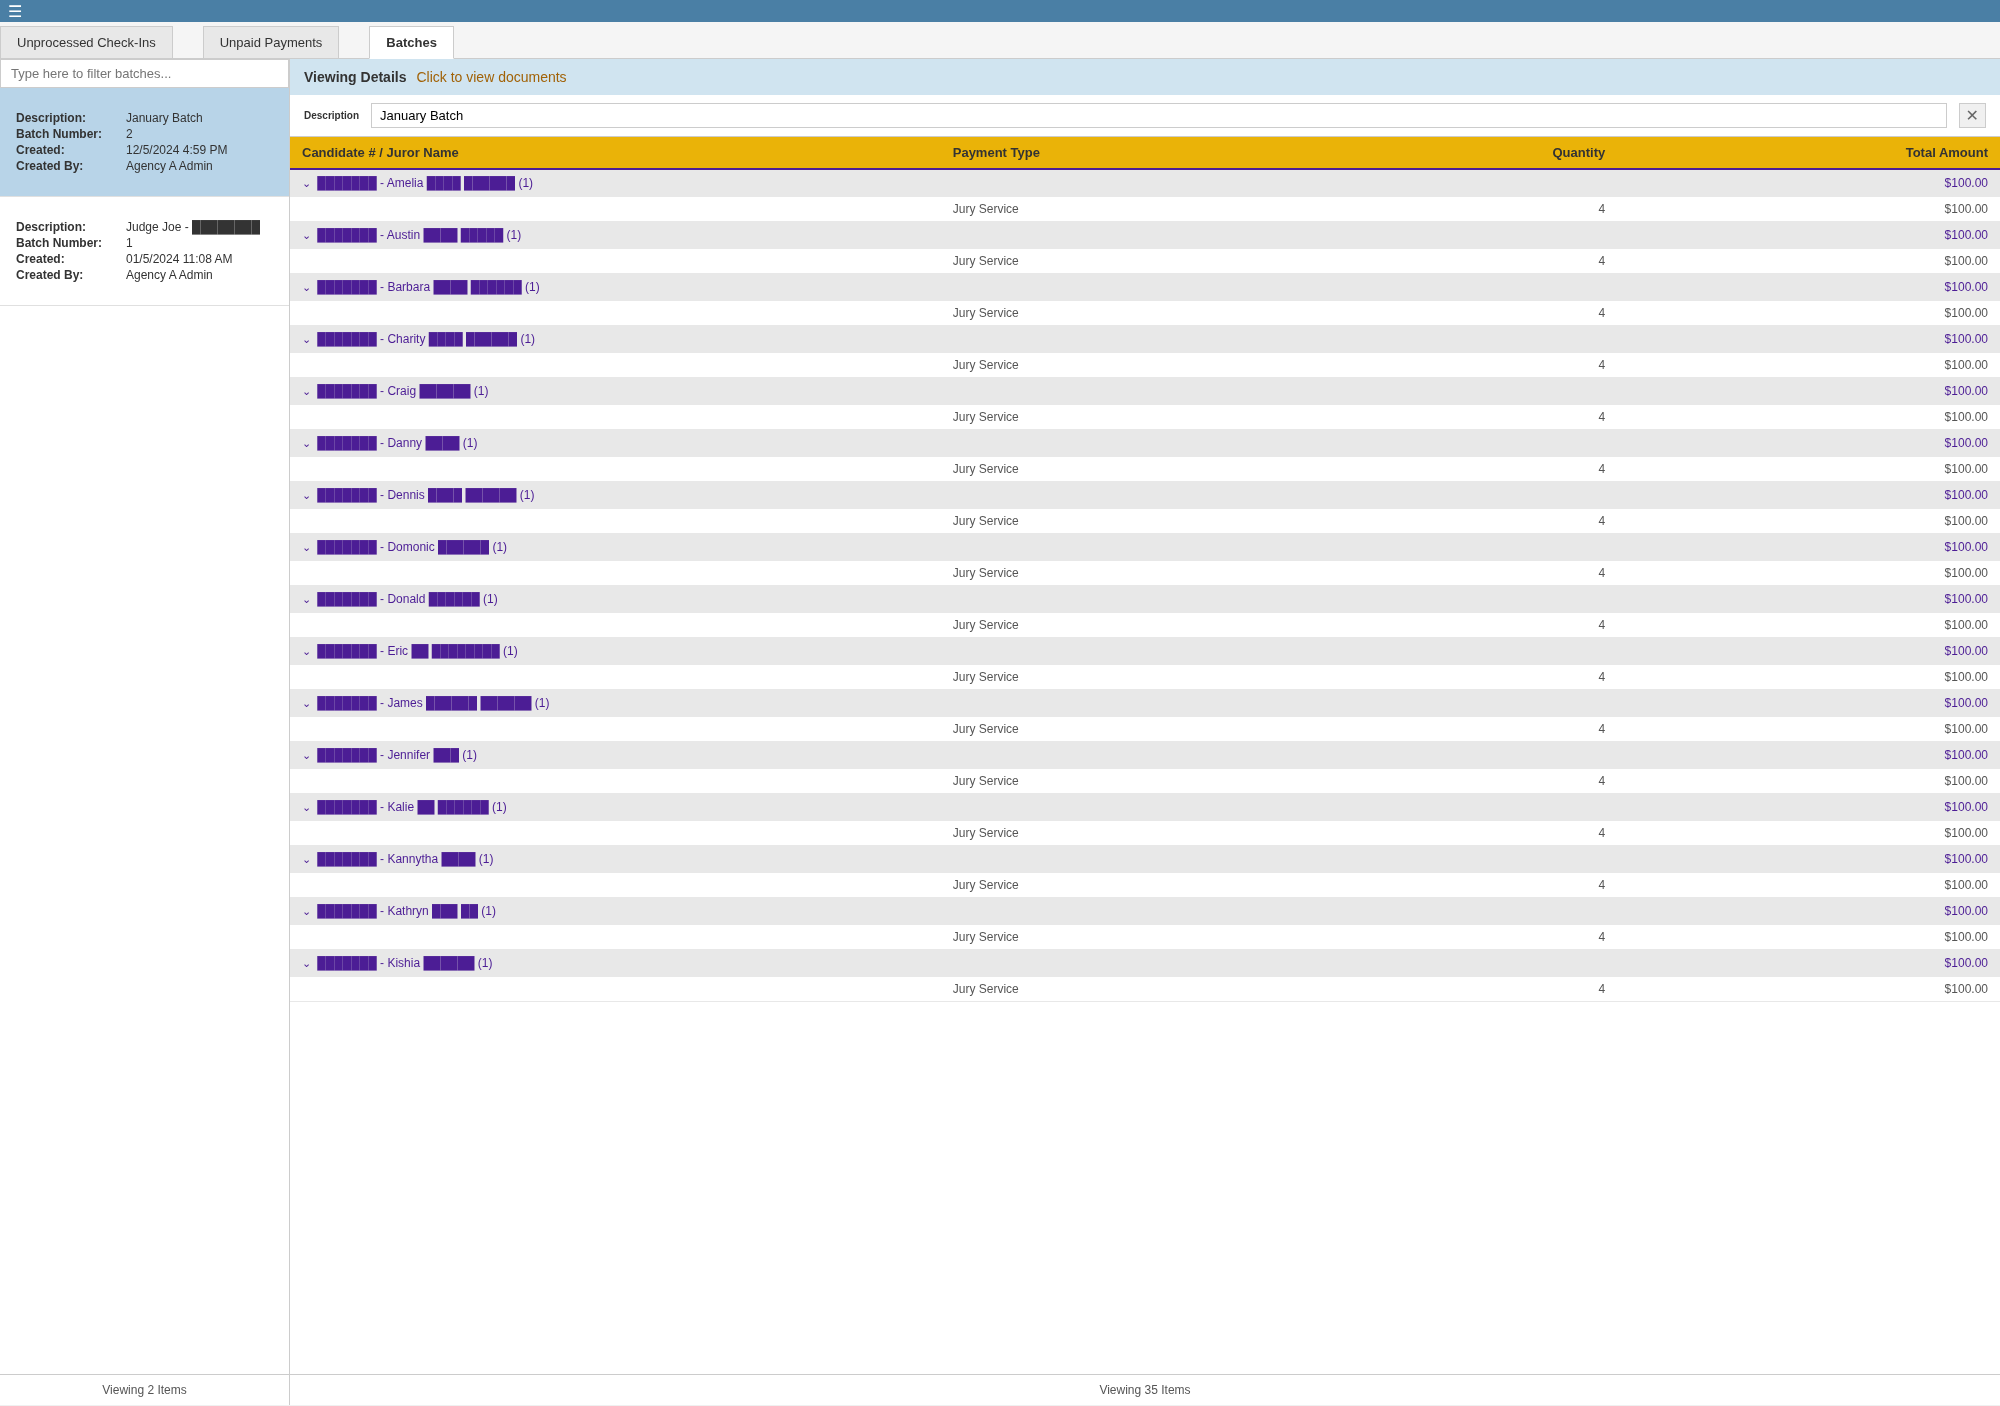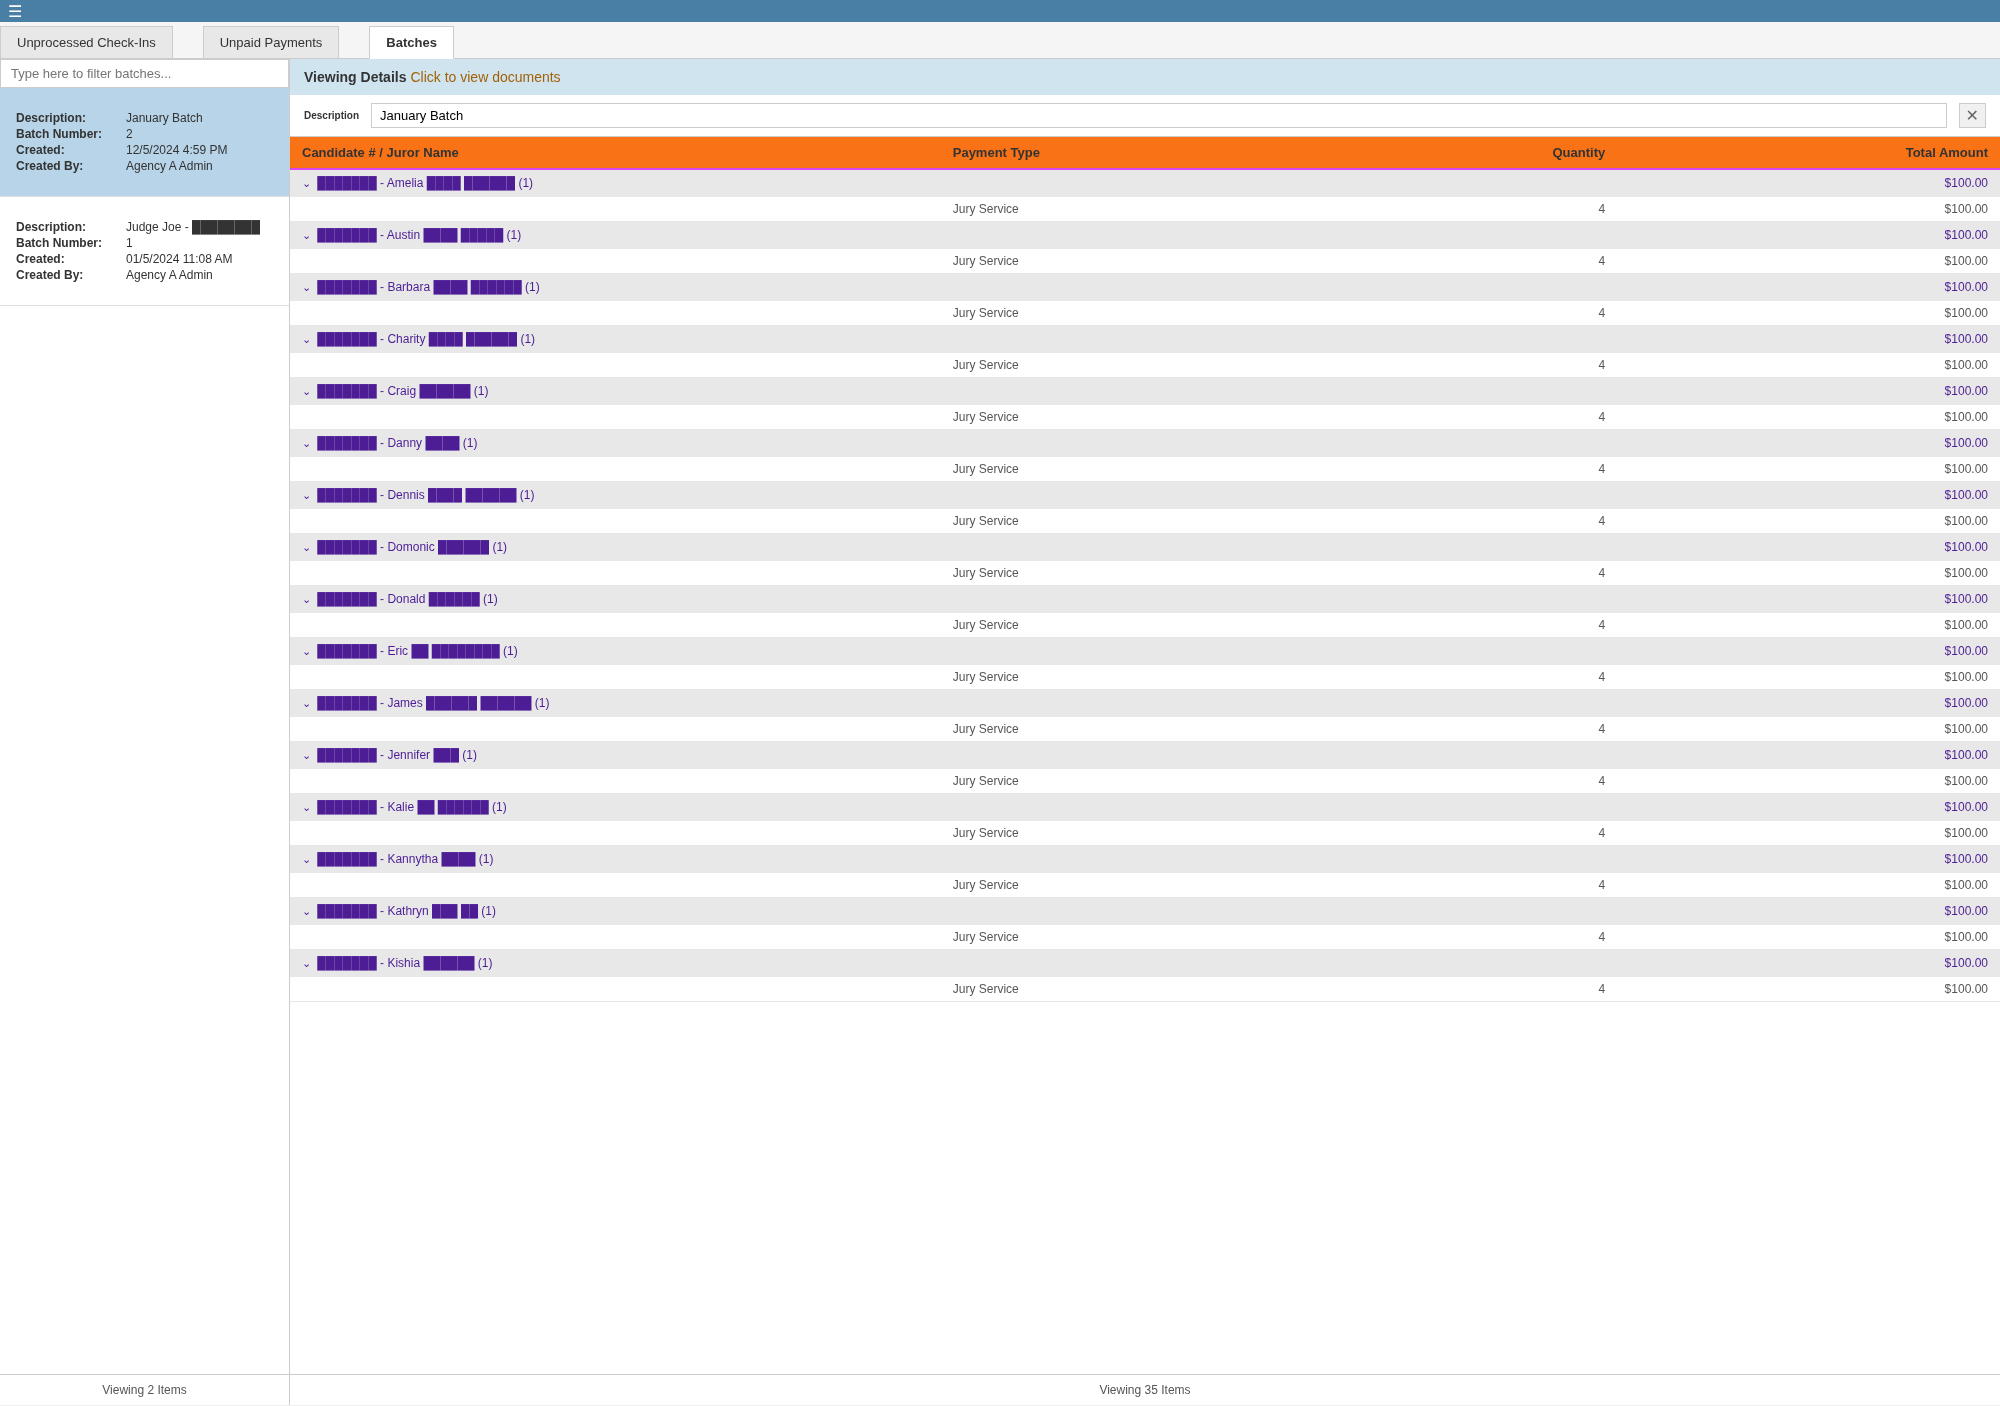--- a/index.html
+++ b/index.html
@@ -105,21 +105,21 @@
       display: flex;
       flex-direction: column;
       overflow: hidden;
     }
 
     .viewing-bar {
       background: #d0e4f0;
       padding: 10px 14px;
       display: flex;
       align-items: flex-end;
-      gap: 4px;
+      gap: 10px;
       font-size: 14px;
       font-weight: bold;
       color: #333;
     }
     .viewing-bar .click-link {
       font-weight: normal;
       color: #a16207;
       cursor: pointer;
       text-decoration: none;
     }
@@ -153,22 +153,22 @@
     .table-container {
       flex: 1;
       overflow-y: auto;
     }
 
     .details-table {
       width: 100%;
       border-collapse: collapse;
     }
     .details-table thead tr {
-      background: #f97316;
-      border-bottom: 2px solid #d946ef;
+      background: #eab308;
+      border-bottom: 2px solid #4c1d95;
     }
     .details-table thead th {
       padding: 8px 12px;
       text-align: left;
       font-weight: bold;
       font-size: 13px;
       color: #333;
     }
     .details-table thead th.right {
       text-align: right;

